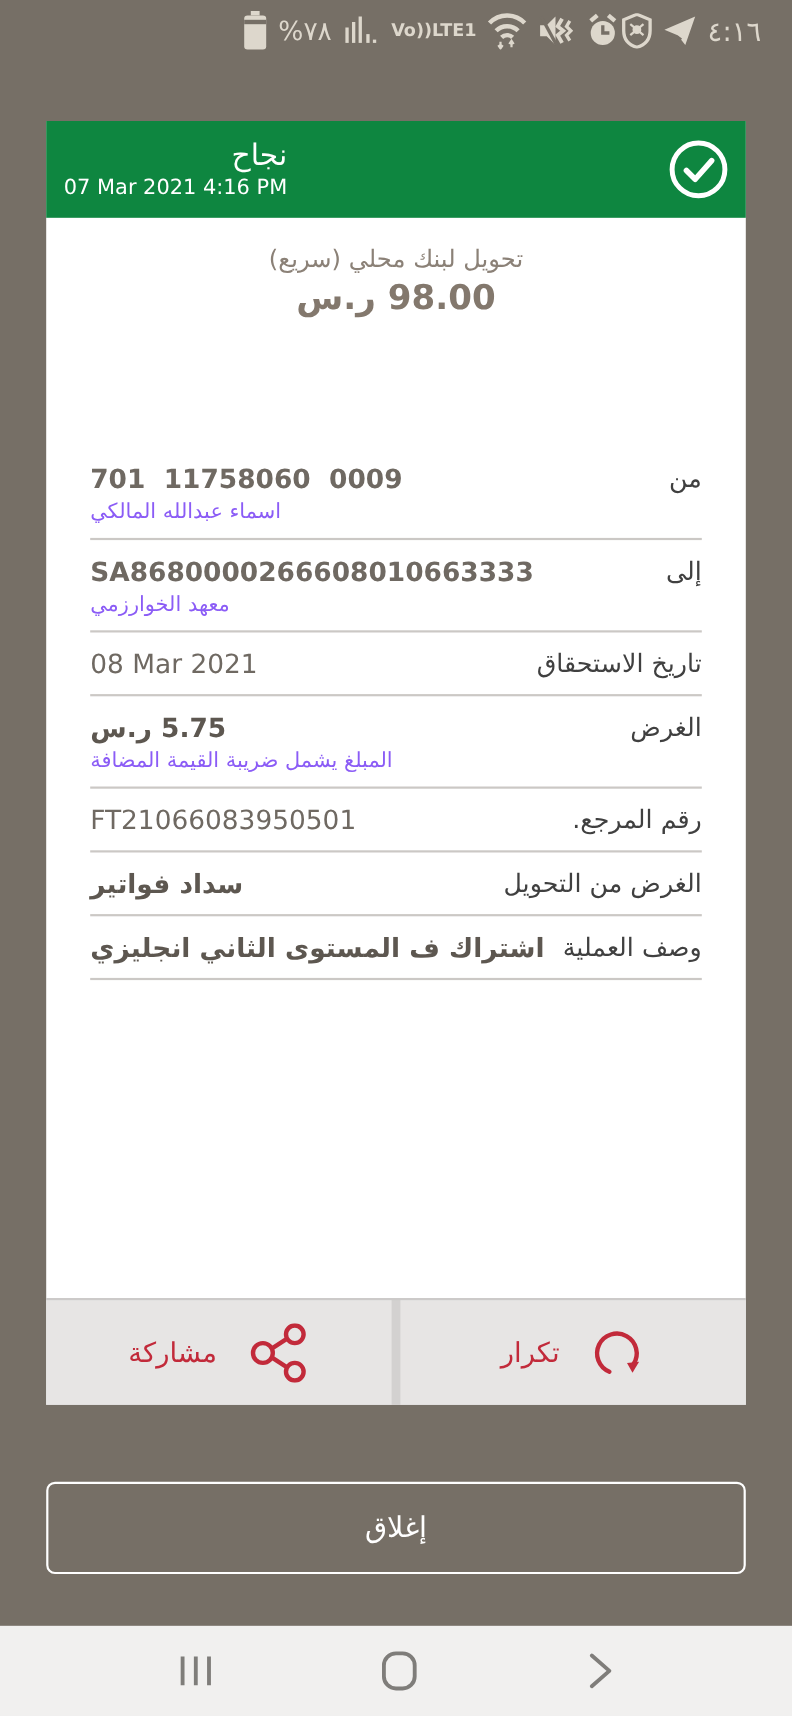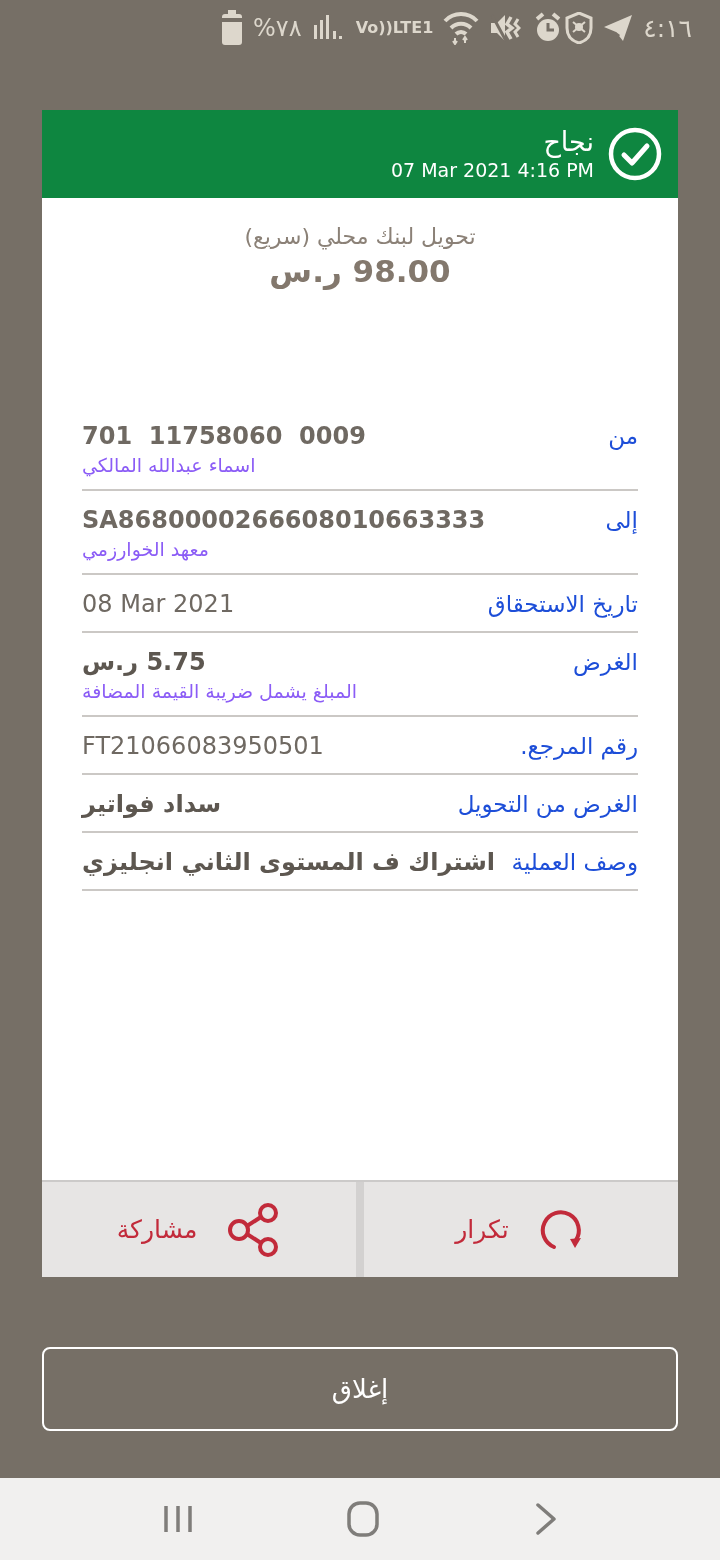--- a/index.html
+++ b/index.html
@@ -23,36 +23,36 @@
   .sb-time { font-size: 25px; }
 
   
   .card {
     position: absolute; left: 42px; top: 110px; width: 636px; height: 1167px;
     background: #ffffff;
   }
   .card-header {
     height: 88px; background: #0E8640;
     display: flex; flex-direction: row; direction: rtl;
-    align-items: center; padding: 0 16px; gap: 14px; color: #fff;
+    align-items: center; padding: 0 16px; gap: 14px; color: #fff; justify-content: space-between;
   }
   .hdr-text { display: flex; flex-direction: column; text-align: right; }
   .hdr-title { font-size: 27px; line-height: 32px; }
   .hdr-date { font-size: 19px; line-height: 24px; }
 
   .card-content { direction: rtl; padding: 0 40px; }
   .receipt-title { margin-top: 26px; text-align: center; font-size: 22px; color: #8B8177; }
   .receipt-amount { text-align: center; font-size: 31px; font-weight: bold; color: #83786D; margin-top: 4px; }
 
   .fields { margin-top: 118px; }
   .field-row {
     display: flex; justify-content: space-between; align-items: flex-start;
     padding: 13px 0 11px; border-bottom: 2px solid #CBC8C5;
   }
-  .field-label { font-size: 23px; color: #1d4ed8; line-height: 32px; flex-shrink: 0; }
+  .field-label { font-size: 23px; color: #404040; line-height: 32px; flex-shrink: 0; }
   .field-value-block { text-align: left; direction: rtl; }
   .field-value { font-size: 24px; color: #6F6962; line-height: 32px; white-space: pre-wrap; }
   .v-strong { font-weight: bold; }
   .v-dark { font-weight: bold; color: #5D5750; }
   .field-sub { font-size: 19px; color: #8b5cf6; line-height: 26px; white-space: pre-wrap; }
 
   
   .action-bar {
     position: absolute; left: 0; bottom: 0; width: 100%; height: 97px;
     display: flex; direction: rtl; gap: 8px;

